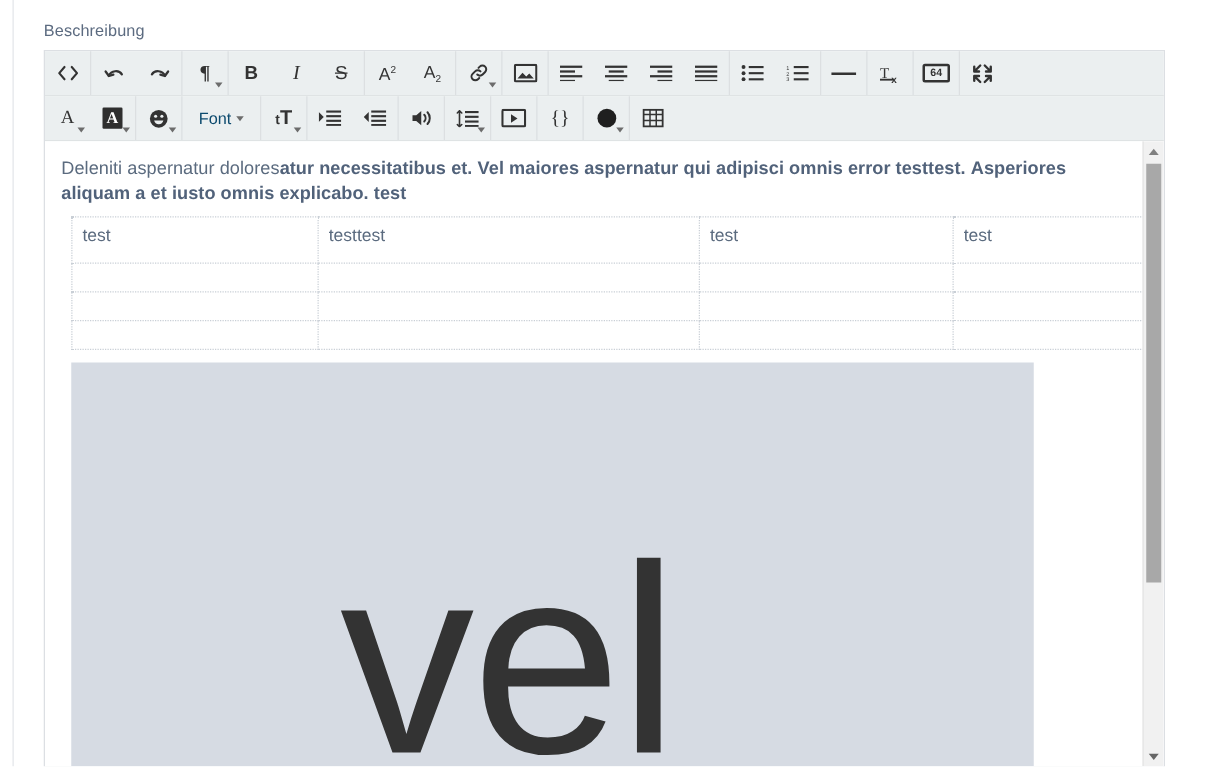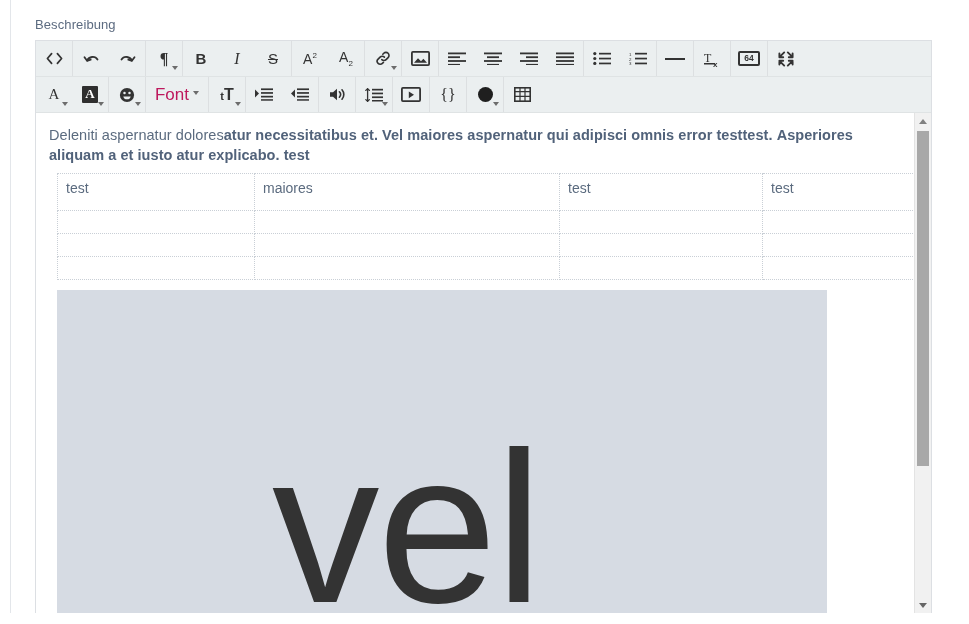--- a/index.html
+++ b/index.html
@@ -101,22 +101,22 @@
     font-size: 15px;
     line-height: 1;
     color: #333;
   }
   .glyph.serif { font-family: "Liberation Serif", serif; }
   .glyph.bold { font-weight: bold; font-size: 15px; }
   .glyph.ital { font-style: italic; font-family: "Liberation Serif", serif; font-size: 16px; }
   .glyph.strike { text-decoration: line-through; font-size: 15px; }
 
   .fontlabel {
-    font-size: 17px;
-    color: #be185d;
+    font-size: 13px;
+    color: #0c4a6e;
     padding-right: 10px;
     position: relative;
   }
   .fontlabel .cr {
     position: absolute;
     right: 0;
     top: 6px;
     width: 0; height: 0;
     border-left: 3.5px solid transparent;
     border-right: 3.5px solid transparent;
@@ -567,27 +567,27 @@
           </svg>
         </div>
       </div>
     </div>
 
     <div class="content-wrap">
 
       <div class="content">
 
         <p class="para"><span class="sp">Deleniti</span> <span class="sp">aspernatur</span>
-          <span class="sp">dolores</span><b class="sp">atur necessitatibus</b> <b>et.</b> <b class="sp">Vel maiores aspernatur qui adipisci omnis error testtest.</b> <b class="sp">Asperiores aliquam</b> <b>a et</b> <b class="sp">iusto atur explicabo</b><b>.</b> <b class="sp">test</b></p>
+          <span class="sp">dolores</span><b class="sp">atur necessitatibus</b> <b>et.</b> <b class="sp">Vel maiores aspernatur qui adipisci omnis error testtest.</b> <b class="sp">Asperiores aliquam</b> <b>a et</b> <b class="sp">iusto omnis explicabo</b><b>.</b> <b class="sp">test</b></p>
 
         <table class="ed-table">
           <tbody>
             <tr class="first">
               <td style="width:180px;"><span class="sp">test</span></td>
-              <td style="width:288px;"><span class="sp">maiores</span></td>
+              <td style="width:288px;"><span class="sp">testtest</span></td>
               <td style="width:186px;"><span class="sp">test</span></td>
               <td style="width:185px;"><span class="sp">test</span></td>
             </tr>
             <tr>
               <td><span></span></td>
               <td><span></span></td>
               <td><span></span></td>
               <td><span></span></td>
             </tr>
             <tr>

